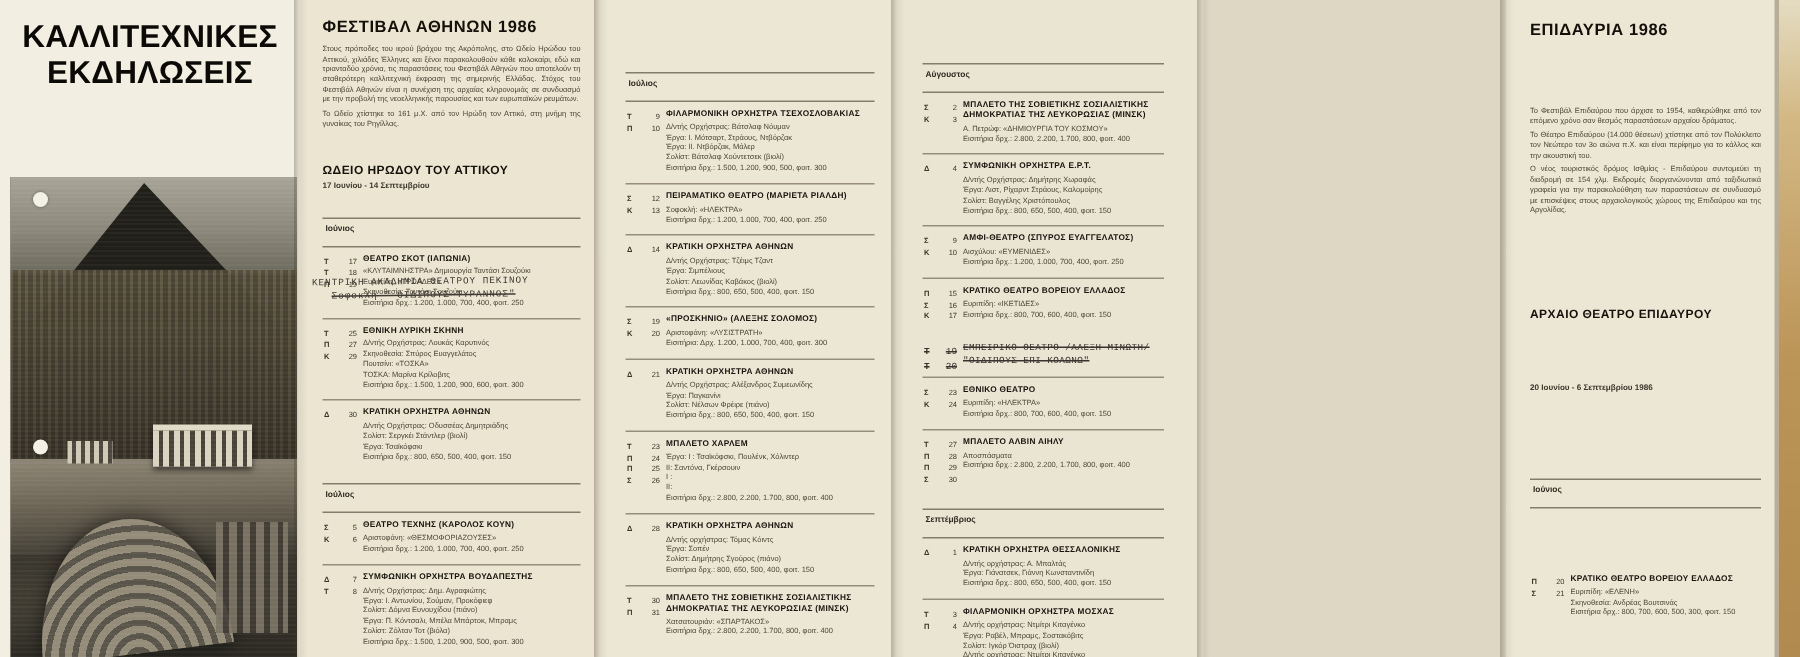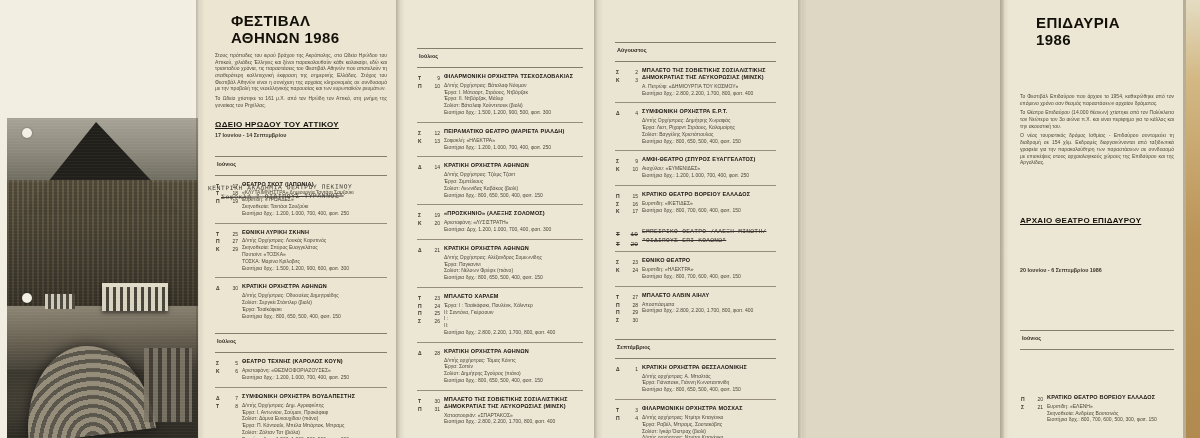--- a/index.html
+++ b/index.html
@@ -8,24 +8,24 @@
 
   
   .panel{position:absolute;top:0;bottom:0;overflow:hidden;display:flex;flex-direction:column;box-sizing:border-box;}
   #p1{left:200px;width:200px;background:#ece5d2;padding:10px 13px 8px 15px;}
   #p2{left:400px;width:198px;background:#ece6d5;padding:48px 15px 8px 17px;}
   #p3{left:598px;width:204px;background:#eae4d3;padding:42px 26px 10px 17px;}
   #p4{left:802px;width:202px;background:#ede7d7;padding:44px 30px 14px 16px;position:relative;}
   #p5{left:1004px;width:182px;background:#ece6d4;padding:12px 12px 10px 16px;gap:39px;}
   #p1{position:relative;}
 
-  .panel-title{font-size:15px;font-weight:bold;color:#121009;letter-spacing:.4px;margin:2px 16px 6px;}
+  .panel-title{font-size:11px;font-weight:bold;color:#121009;letter-spacing:.4px;margin:2px 0 6px;}
   .intro{margin:0 0 7px;}
   .intro p{margin:0 0 3px;font-size:5px;line-height:1.34;text-align:justify;color:#4d4638;}
-  .subtitle{font-size:8px;font-weight:bold;color:#15120c;margin:1px 0 3px;letter-spacing:.3px;text-decoration:underline;}
+  .subtitle{font-size:8px;font-weight:bold;color:#15120c;margin:12px 0 3px;letter-spacing:.3px;}
   .range{font-size:5.4px;font-weight:bold;color:#3c372c;margin:0 0 10px;}
 
   .month{font-size:5.6px;font-weight:bold;color:#2e2a20;border-top:1px solid #857d6b;
          border-bottom:1px solid #857d6b;padding:4px 2px 8px;margin-top:8px;}
   .month:first-child{margin-top:0;}
 
   .entry{display:flex;border-top:1px solid #968d7a;padding:5px 0 6px;}
   .month + .entry{border-top:none;}
   .entry:first-child{border-top:none;}
   .dates{width:27px;flex:none;position:relative;padding-top:2px;}
@@ -88,20 +88,22 @@
   .edge-line{position:absolute;top:0;bottom:0;left:1183px;width:3px;background:rgba(90,70,40,.35);z-index:6;}
 </style>
 </head>
 <body>
 
 <div class="sheet">
 
   <div class="panel" id="p0">
     <div class="cover-top">
       <h1 class="cover-title">
+        <span style="display:block">ΚΑΛΛΙΤΕΧΝΙΚΕΣ</span>
+        <span style="display:block">ΕΚΔΗΛΩΣΕΙΣ</span>
       </h1>
     </div>
     <div class="photo">
       <div class="sky"></div>
       <div class="mountain"></div>
       <div class="city"></div>
       <div class="wall"></div>
       <div class="erechtheion"></div>
       <div class="parthenon"></div>
       <div class="rocks"></div>

